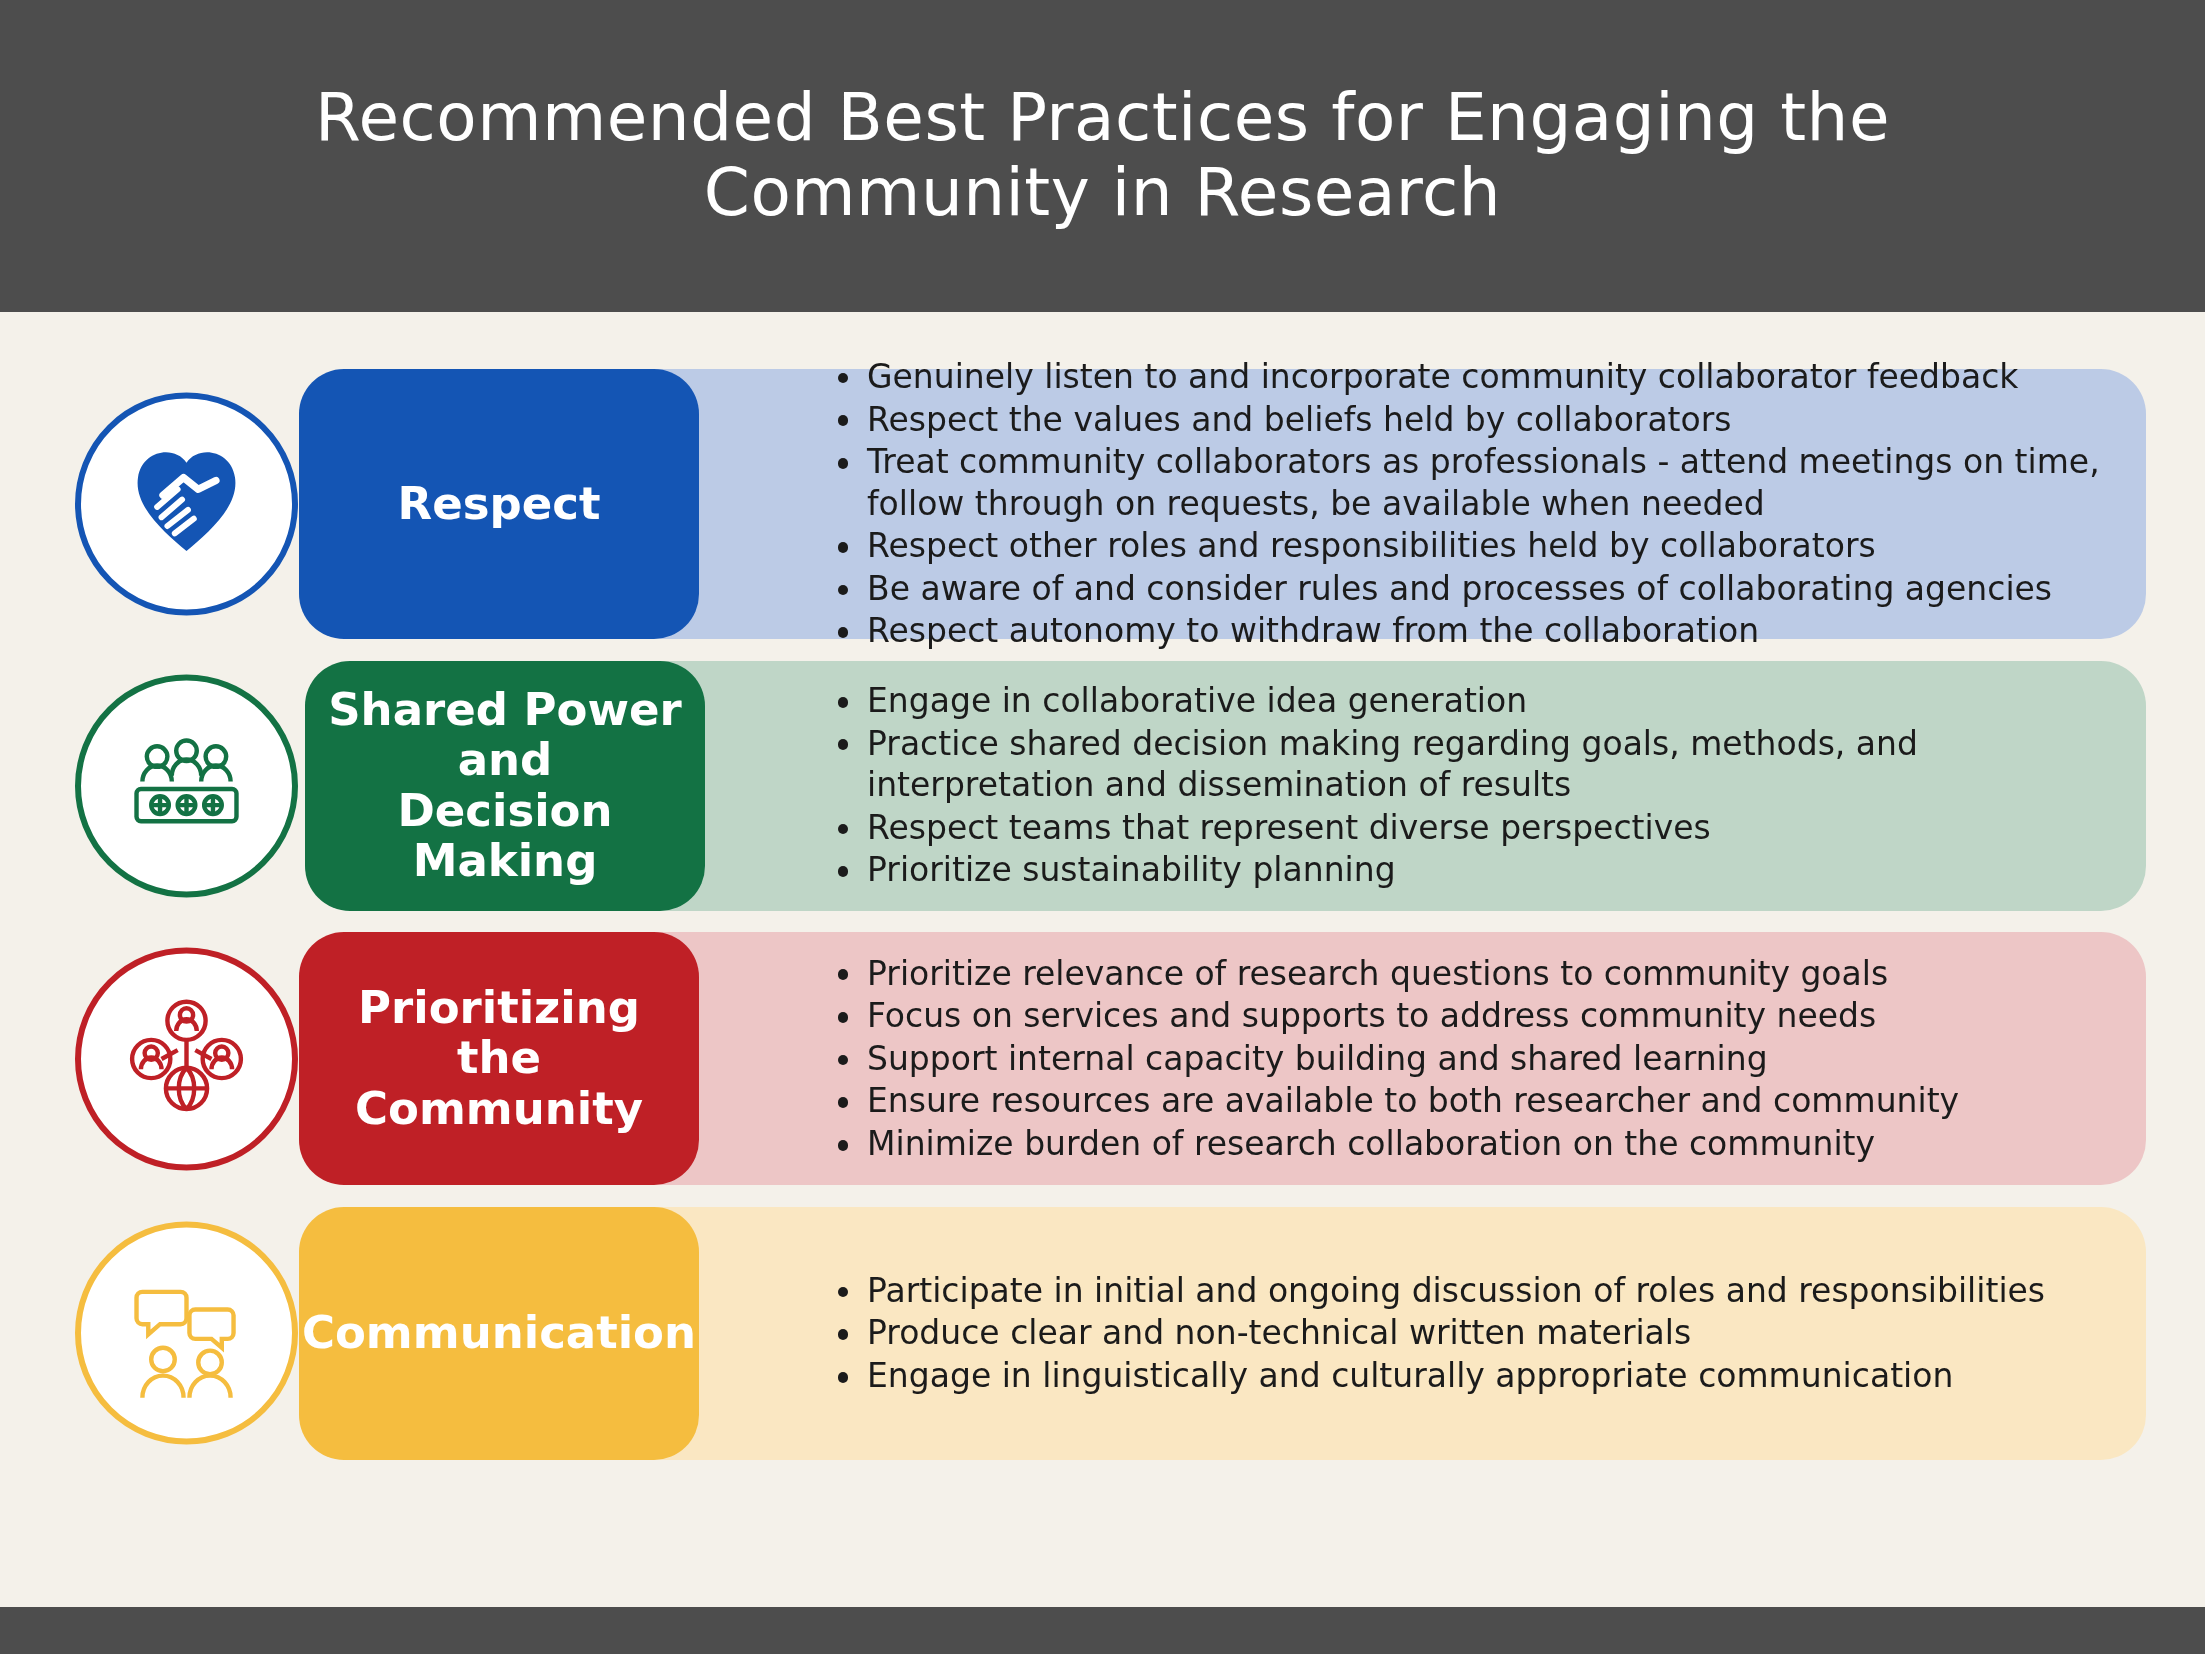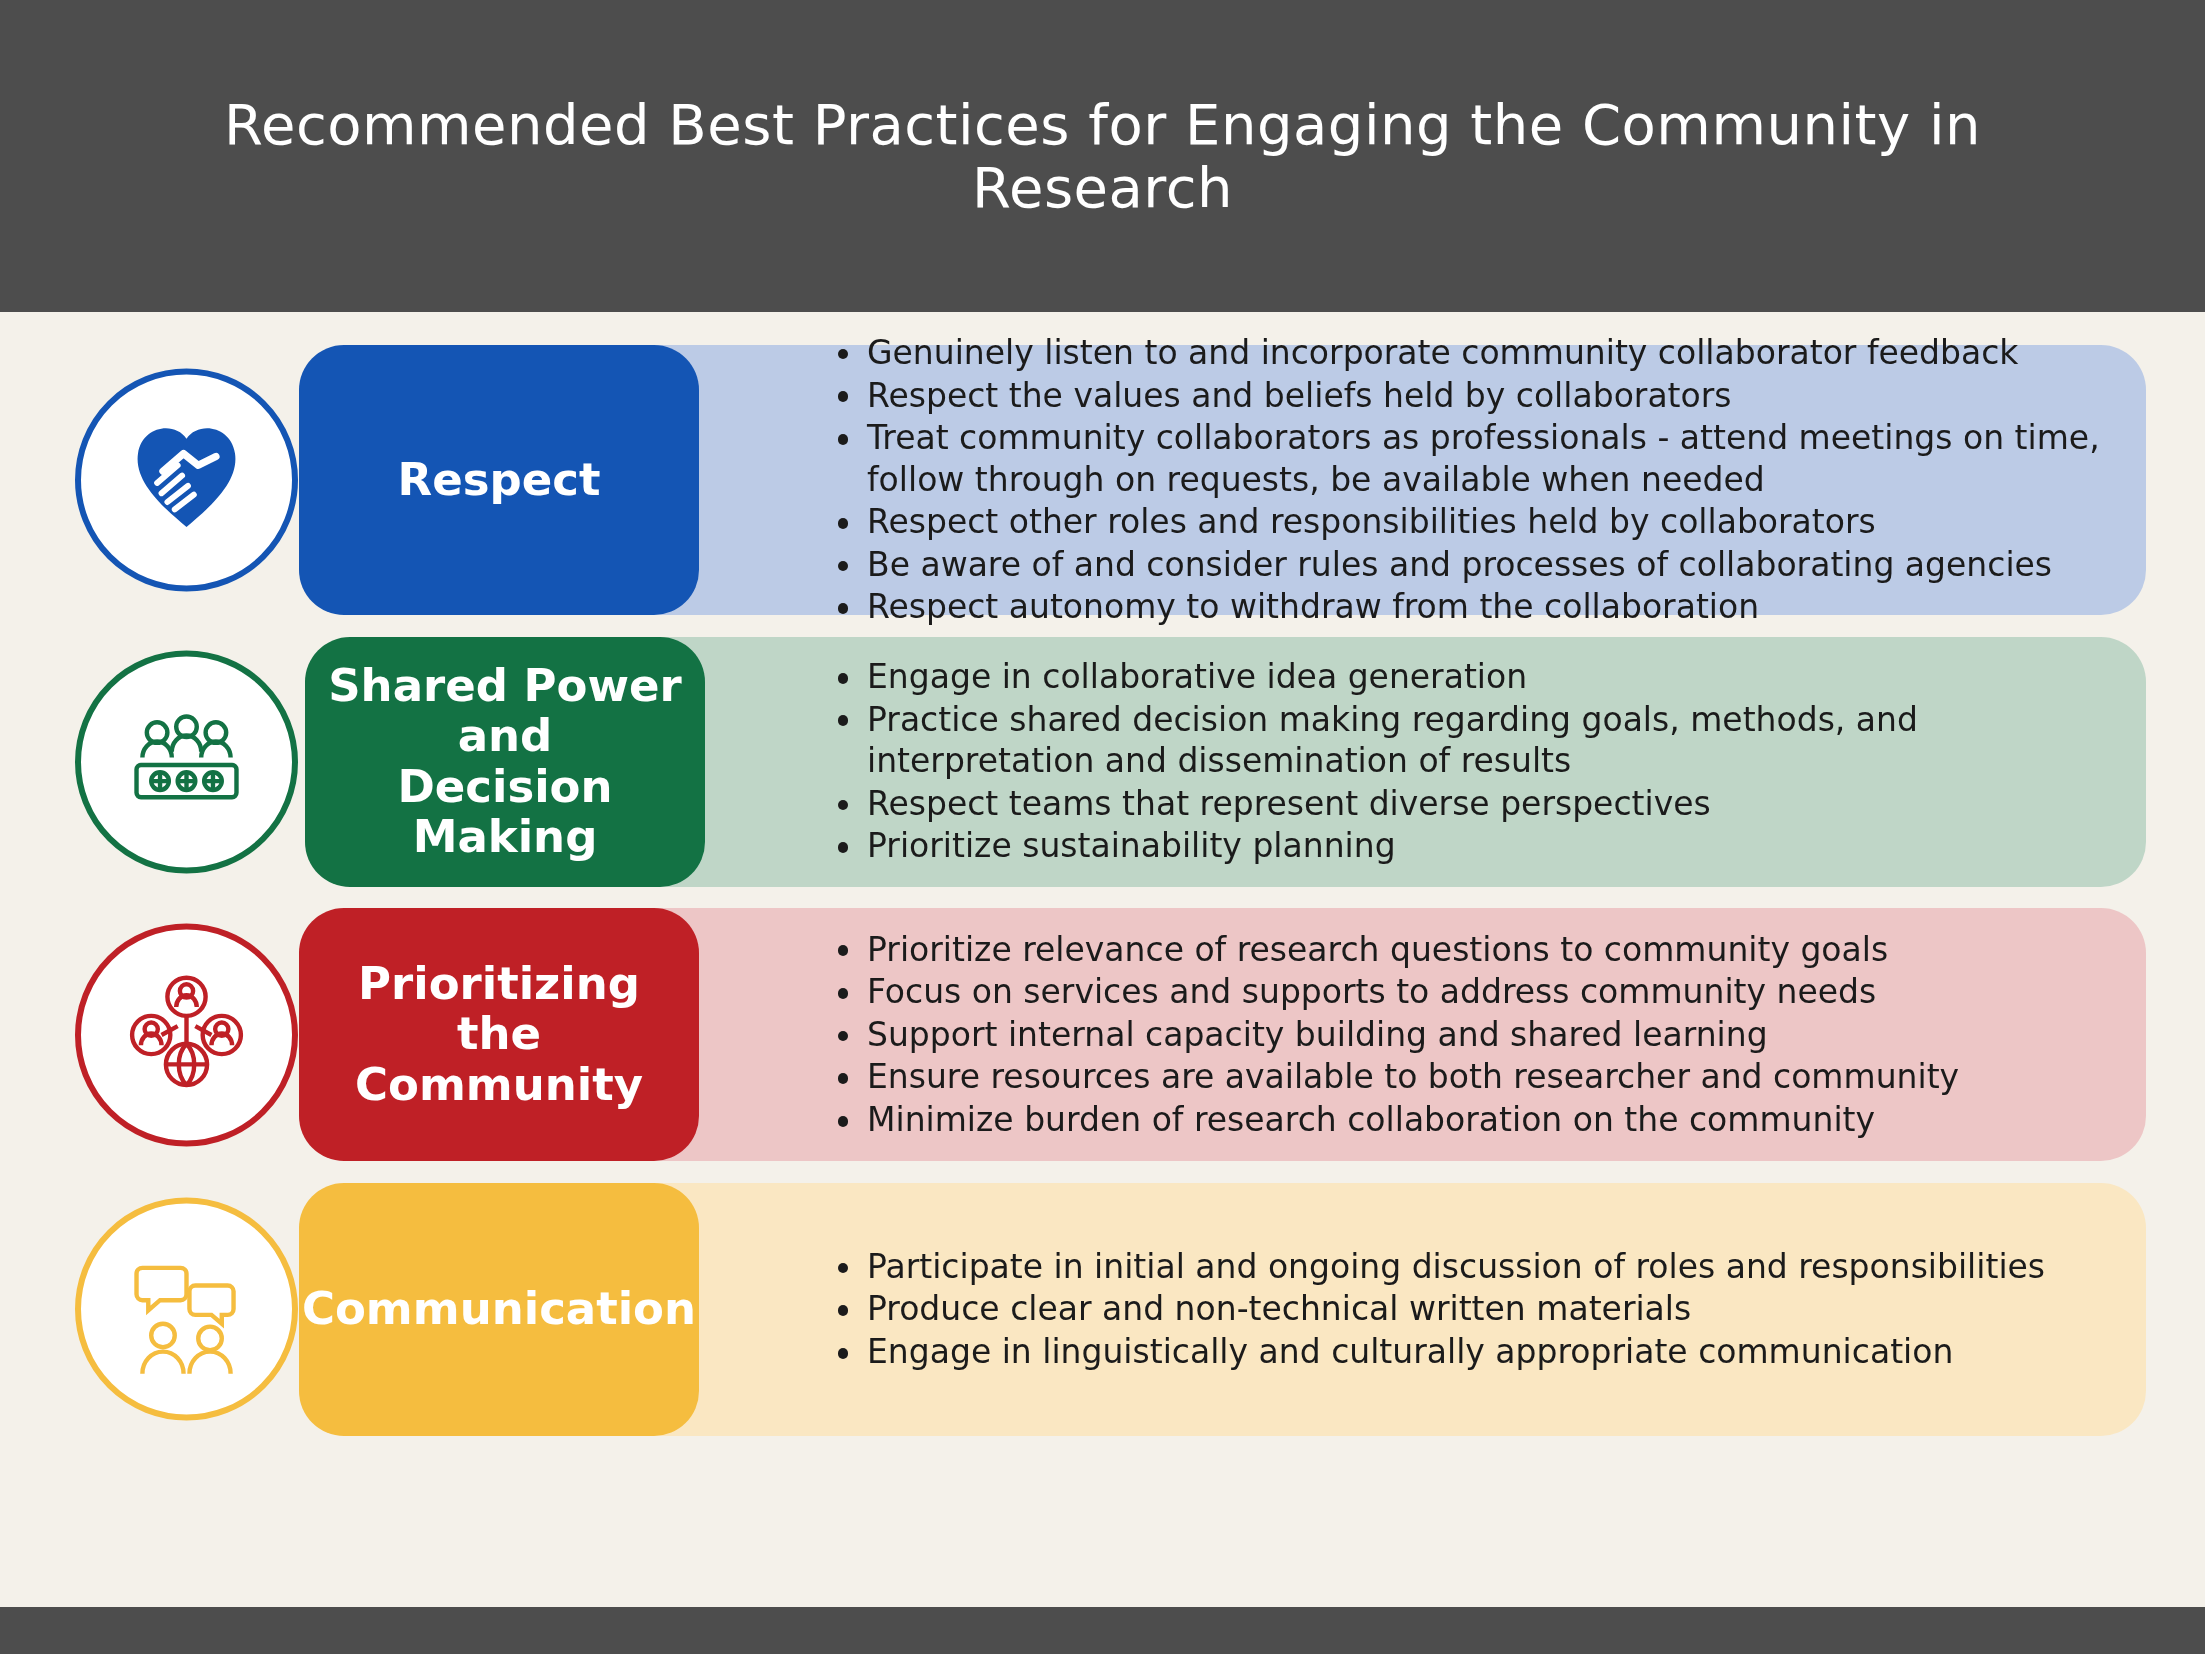--- a/index.html
+++ b/index.html
@@ -25,32 +25,32 @@
     background: #4d4d4d;
     width: 100%;
     height: 312px;
     display: flex;
     align-items: center;
     justify-content: center;
     flex: 0 0 auto;
   }
   .header-title {
     color: #ffffff;
-    font-size: 56px;
+    font-size: 66px;
     line-height: 1.13;
     font-weight: 400;
     text-align: center;
     letter-spacing: 0.5px;
     padding: 0 118px;
     font-family: "DejaVu Sans", sans-serif;
   }
   .body-area {
     flex: 1 1 auto;
     position: relative;
-    padding: 33px 59px 0 59px;
+    padding: 57px 59px 0 59px;
     box-sizing: border-box;
   }
   .footer-bar {
     background: #4d4d4d;
     width: 100%;
     height: 47px;
     flex: 0 0 auto;
   }
 
   .row {

